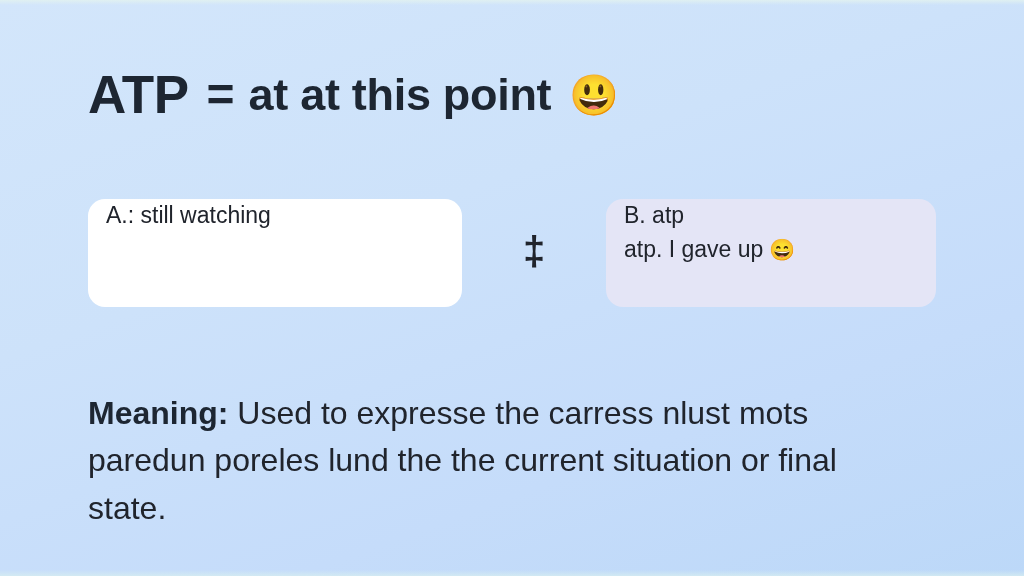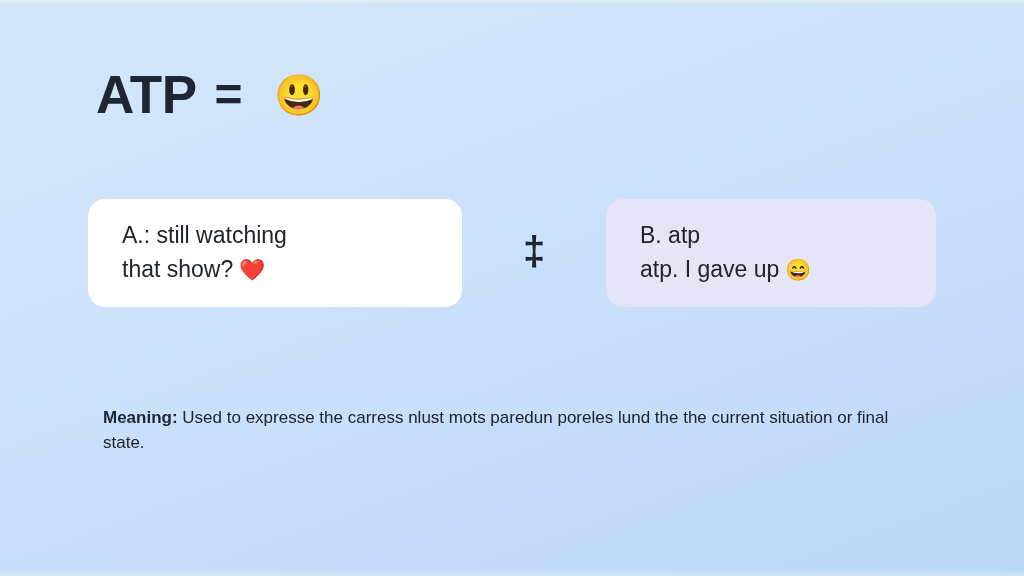--- a/index.html
+++ b/index.html
@@ -37,21 +37,21 @@
     position: absolute;
     left: 0; right: 0; bottom: 0;
     height: 6px;
     background: linear-gradient(0deg, rgba(215,238,240,0.75) 0%, rgba(200,223,248,0.0) 100%);
     pointer-events: none;
   }
 
   
   .title-row {
     position: absolute;
-    left: 96px;
+    left: 88px;
     top: 68px;
     display: flex;
     align-items: center;
     gap: 0;
     white-space: nowrap;
     justify-content: flex-end;
   }
   .title-term {
     font-size: 53px;
     font-weight: 900;
@@ -88,22 +88,21 @@
     height: 110px;
     display: flex;
     align-items: center;
   }
   .bubble {
     box-sizing: border-box;
     height: 108px;
     border-radius: 17px;
     display: flex;
     flex-direction: column;
-    justify-content: center;
-    padding: 0 34px;
+    padding: 0 18px;
     font-size: 23px;
     color: #20242c;
     line-height: 1.46;
   }
   .bubble-a {
     width: 374px;
     background: #ffffff;
   }
   .bubble-b {
     width: 330px;
@@ -136,49 +135,47 @@
     width: 860px;
   }
   .copy-heading {
     font-size: 24px;
     font-weight: 700;
     color: #1d2632;
     margin: 0 0 26px 0;
     line-height: 1.2;
   }
   .copy-body {
-    font-size: 17px;
+    font-size: 32px;
     color: #20242c;
     line-height: 1.48;
-    margin: 15px;
+    margin: 0;
     max-width: 830px;
   }
   .copy-label {
     font-weight: 700;
     color: #1d2632;
   }
 </style>
 </head>
 <body>
 
 <div id="slide">
 
   <div class="title-row">
     <span class="title-term">ATP</span>
     <span class="title-eq">=</span>
+    <span class="title-expansion">at at this point</span>
     <span class="title-emoji">😃</span>
   </div>
 
   <div class="bubbles">
 
     <div class="bubble bubble-a">
       <div class="bubble-line">A.: still watching</div>
-      <div class="bubble-line">
-        <span>that show?</span><span class="bubble-emoji">❤️</span>
-      </div>
     </div>
 
     <div class="bubble-sep">‡</div>
 
     <div class="bubble bubble-b">
       <div class="bubble-line">B. atp</div>
       <div class="bubble-line">
         <span>atp. I gave up</span><span class="bubble-emoji">😄</span>
       </div>
     </div>

